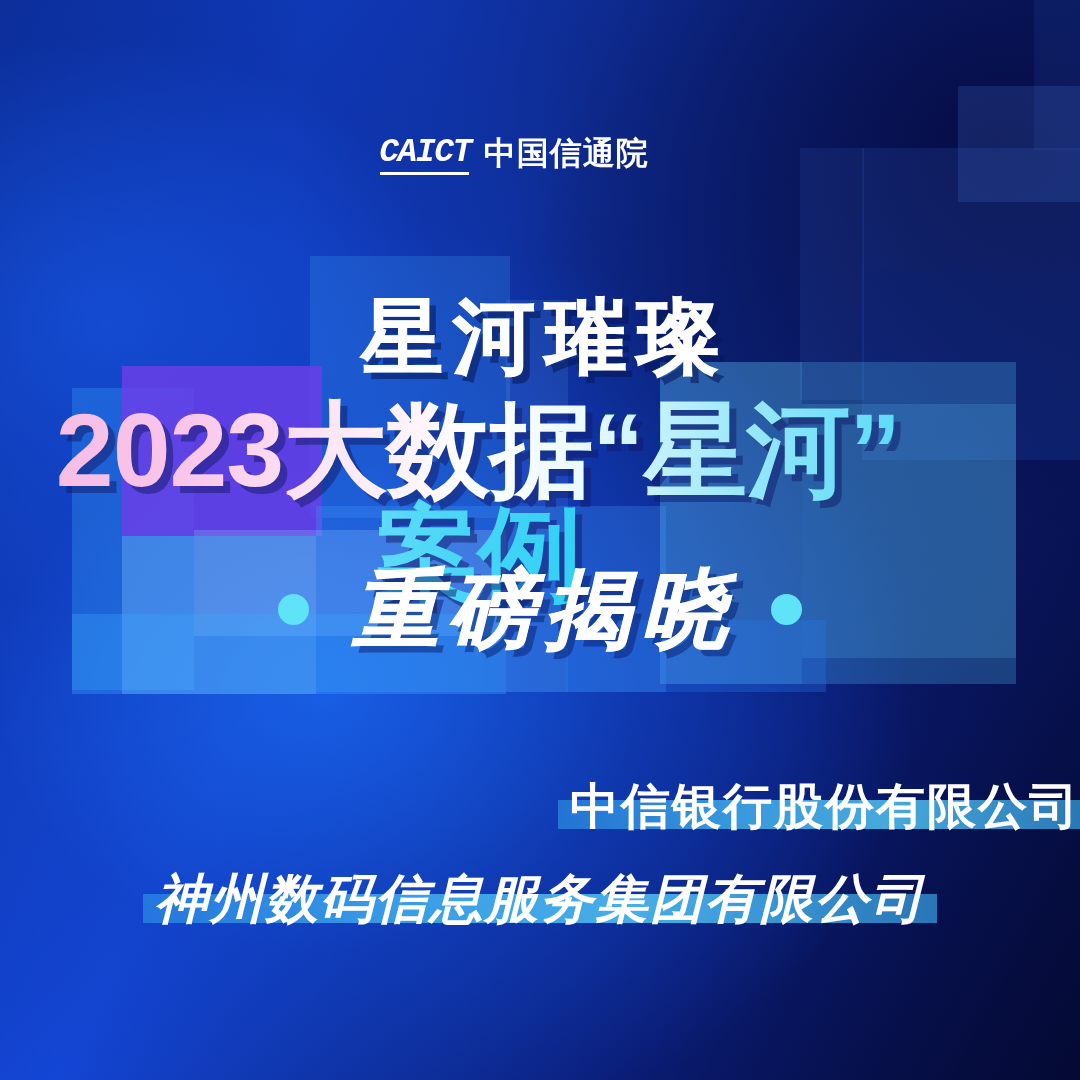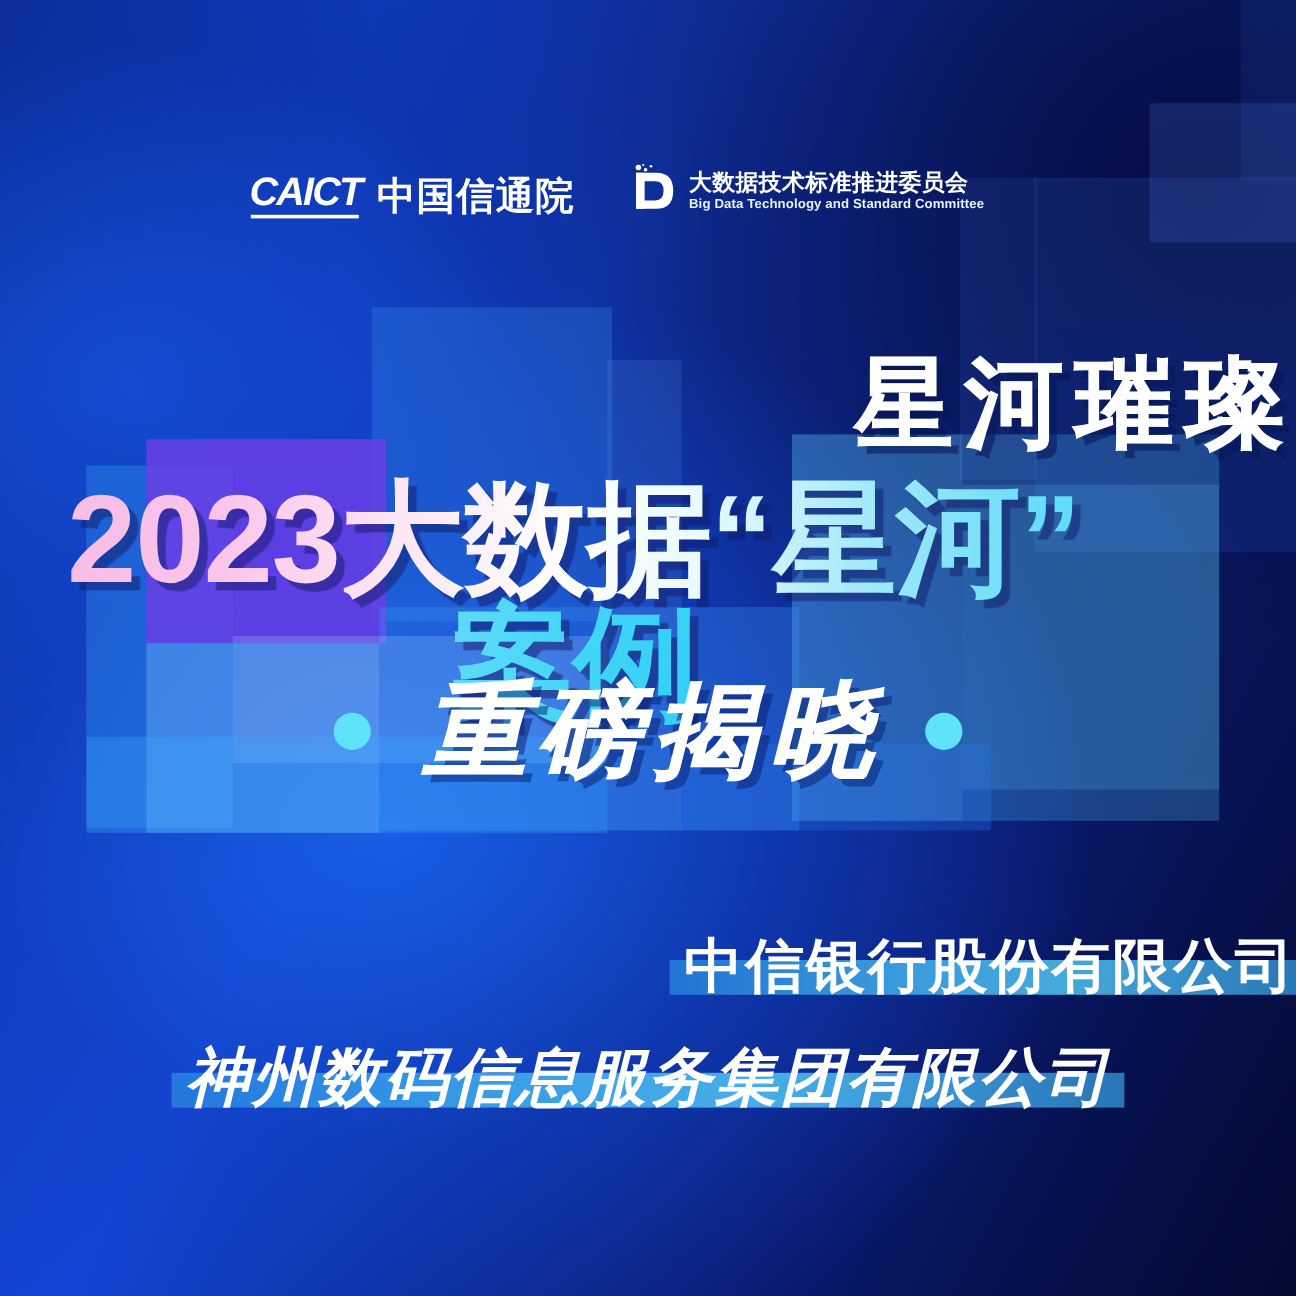--- a/index.html
+++ b/index.html
@@ -49,23 +49,24 @@
   .blk-c5 { left: 802px; top: 404px; width: 214px; height: 254px; background: rgba(96,200,252,0.18); }
   .blk-c6 { left: 566px; top: 620px; width: 260px; height: 72px;  background: rgba(40,120,235,0.30); }
 
   
   #logo-bar {
     position: absolute;
     left: 0; top: 136px;
     width: 1028px;
     display: flex;
     justify-content: center;
-    align-items: flex-end;
+    align-items: center;
     gap: 44px;
     z-index: 6;
+    font-family: Liberation Mono, monospace;
   }
   .logo-caict { display: flex; align-items: center; gap: 13px; }
   .caict-mark {
     position: relative;
     color: #ffffff;
     font-weight: bold;
     font-size: 33px;
     letter-spacing: -1.5px;
     font-style: italic;
     line-height: 1;
@@ -104,21 +105,21 @@
     line-height: 1;
   }
 
   
   #headline { position: absolute; left: 0; top: 0; width: 1080px; z-index: 8; }
 
   .line1 {
     position: absolute;
     left: 0; top: 296px;
     width: 1080px;
-    text-align: right;
+    text-align: center;
     font-size: 82px;
     font-weight: bold;
     color: #ffffff;
     letter-spacing: 10px;
     text-indent: 10px;
     line-height: 1;
     text-shadow: 7px 7px 0 rgba(6,22,86,0.55);
     -webkit-text-stroke: 1px #ffffff;
   }
 
@@ -235,37 +236,20 @@
     <div class="blk blk-c6"></div>
   </div>
 
   <div id="logo-bar">
 
     <div class="logo-caict">
       <span class="caict-mark">CAICT</span>
       <span class="caict-cn">中国信通院</span>
     </div>
 
-    <div class="logo-bdsc">
-      <span class="bdsc-mark">
-        <svg width="40" height="46" viewBox="0 0 40 46" xmlns="http://www.w3.org/2000/svg">
-          <path d="M7 8 L24 8 Q38 8 38 23 Q38 38 24 38 L7 38 Z
-                   M14 15 L14 31 L23 31 Q30 31 30 23 Q30 15 23 15 Z" fill="#ffffff" fill-rule="evenodd"></path>
-          <rect x="7" y="8" width="7" height="30" fill="#ffffff"></rect>
-          <circle cx="9" cy="3.5" r="2.3" fill="#ffffff"></circle>
-          <circle cx="15" cy="5.5" r="1.5" fill="#ffffff"></circle>
-          <circle cx="19.5" cy="2.5" r="1.1" fill="#ffffff"></circle>
-          <circle cx="13" cy="1.5" r="0.9" fill="#ffffff"></circle>
-        </svg>
-      </span>
-      <span class="bdsc-text">
-        <span class="bdsc-cn">大数据技术标准推进委员会</span>
-        <span class="bdsc-en">Big Data Technology and Standard Committee</span>
-      </span>
-    </div>
 
   </div>
 
   <div id="headline">
 
     <div class="line1">星河璀璨</div>
 
     <div class="line2">
       <span class="grad">2023大数据“星河”案例</span>
     </div>

